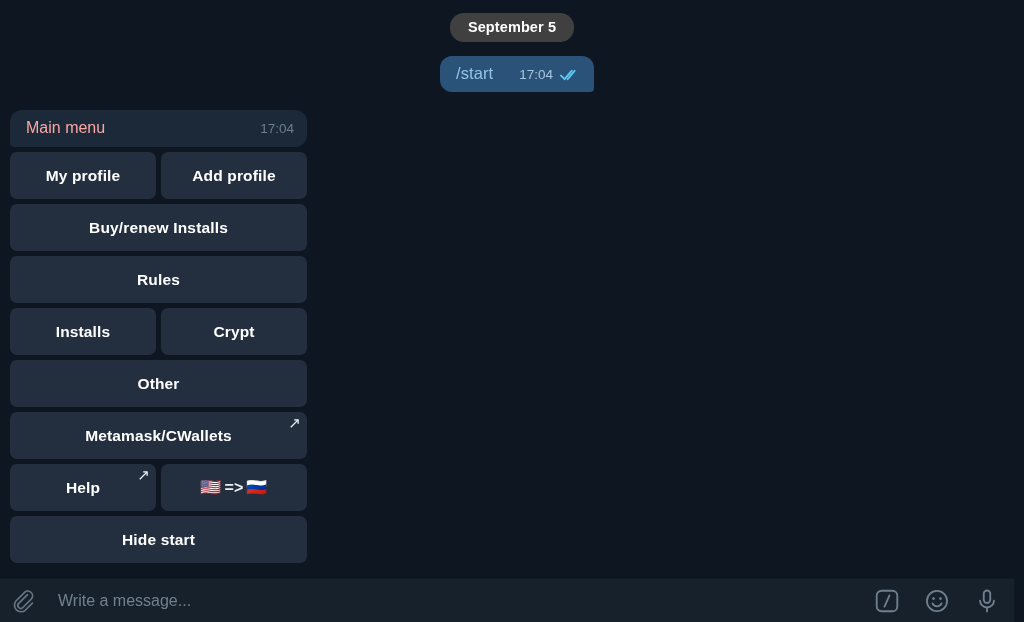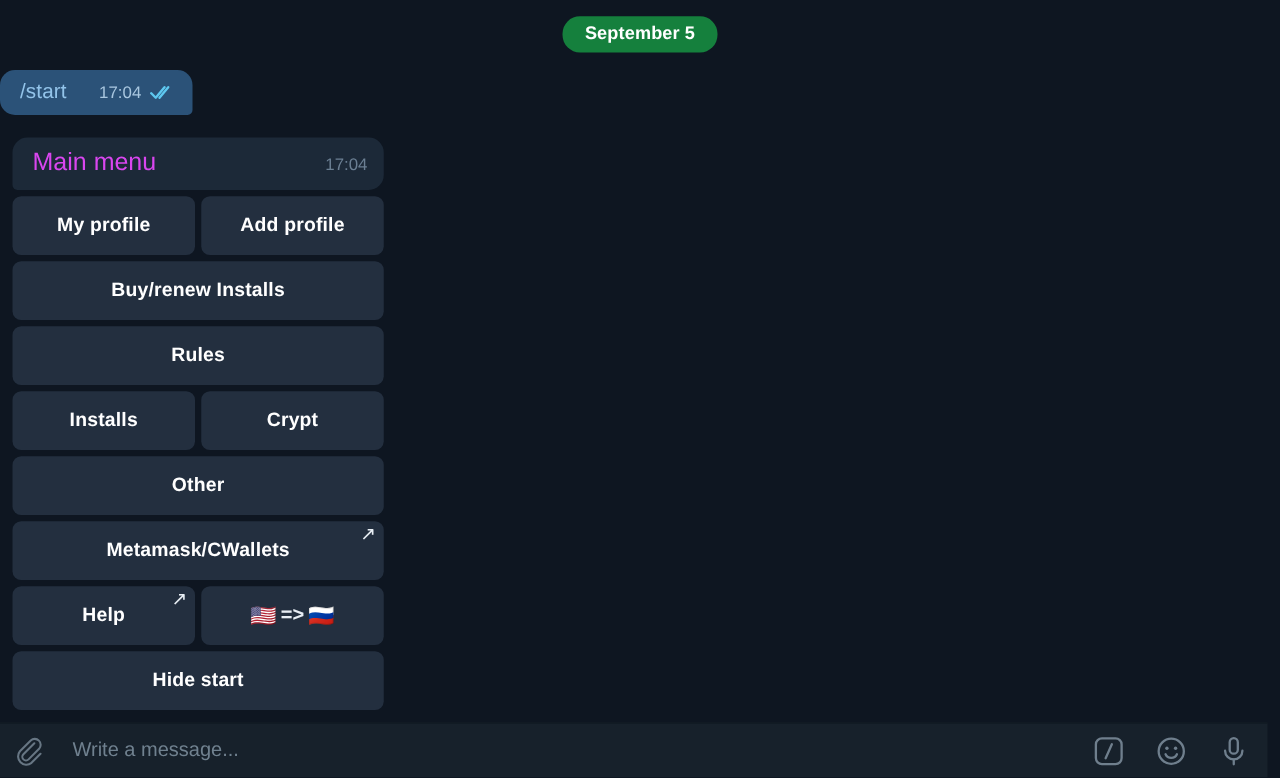--- a/index.html
+++ b/index.html
@@ -13,31 +13,31 @@
 
   
   .chat {
     position: absolute; left: 0; top: 0; right: 0; bottom: 44px;
     overflow: hidden;
   }
 
   
   .date-row { display: flex; justify-content: center; padding-top: 13px; }
   .date-pill {
-    background: #15803d;
+    background: #404040;
     color: #ffffff;
     font-size: 14.5px;
     font-weight: bold;
     padding: 6px 18px 7px;
     border-radius: 14px;
     letter-spacing: .1px;
   }
 
   
-  .out-row { display: flex; justify-content: flex-start; margin-top: 14px; }
+  .out-row { display: flex; justify-content: center; margin-top: 14px; }
   .bubble-out {
     background: #2b5278;
     border-radius: 12px 12px 4px 12px;
     padding: 8px 14px 9px 16px;
     margin-right: -10px;
     display: flex;
     align-items: baseline;
     min-width: 150px;
   }
   .cmd {
@@ -57,21 +57,21 @@
   
   .in-wrap { margin: 18px 0 0 10px; width: 297px; }
   .bubble-in {
     background: #1c2938;
     border-radius: 12px 12px 12px 4px;
     padding: 9px 13px 10px 16px;
     display: flex;
     align-items: baseline;
     justify-content: space-between;
   }
-  .in-text { color: #d946ef; font-size: 20px; }
+  .in-text { color: #fca5a5; font-size: 16px; }
   .time-in { color: #6b7f93; font-size: 13.5px; }
 
   
   .kbd { margin-top: 5px; display: flex; flex-direction: column; gap: 5px; }
   .kbd-row { display: flex; gap: 5px; }
   .kbd-btn {
     position: relative;
     flex: 1 1 0;
     background: #232f3f;
     border: none;

